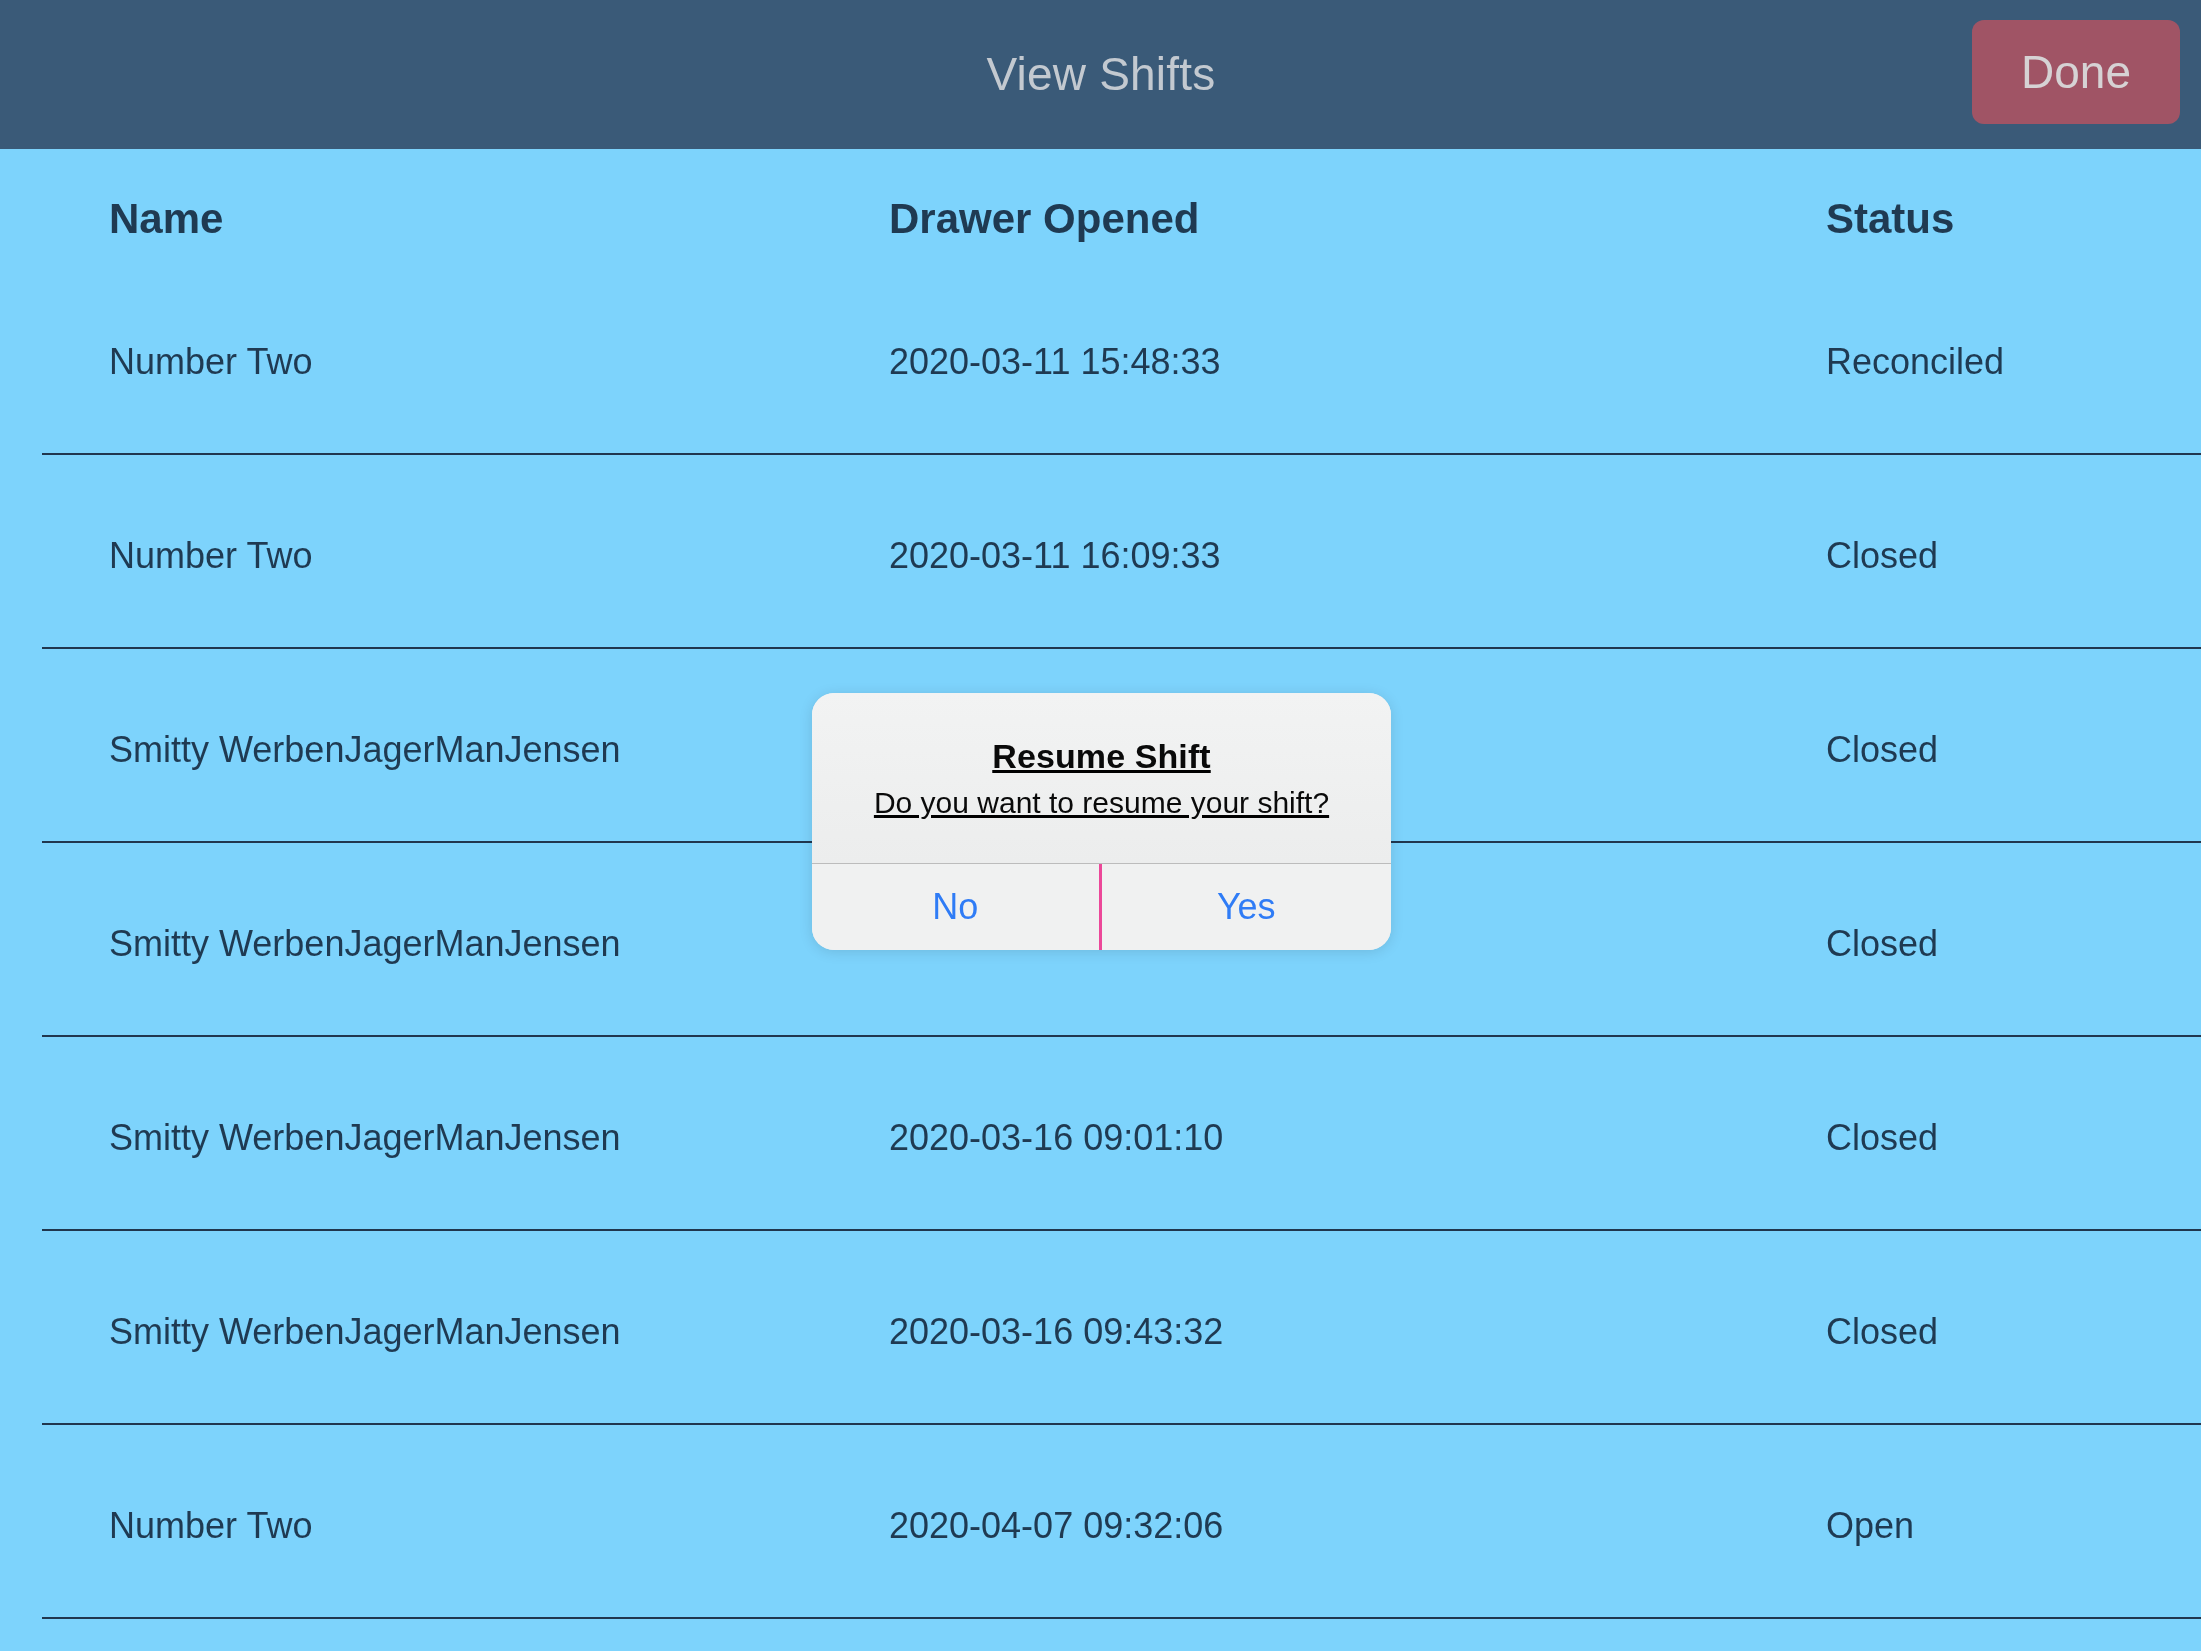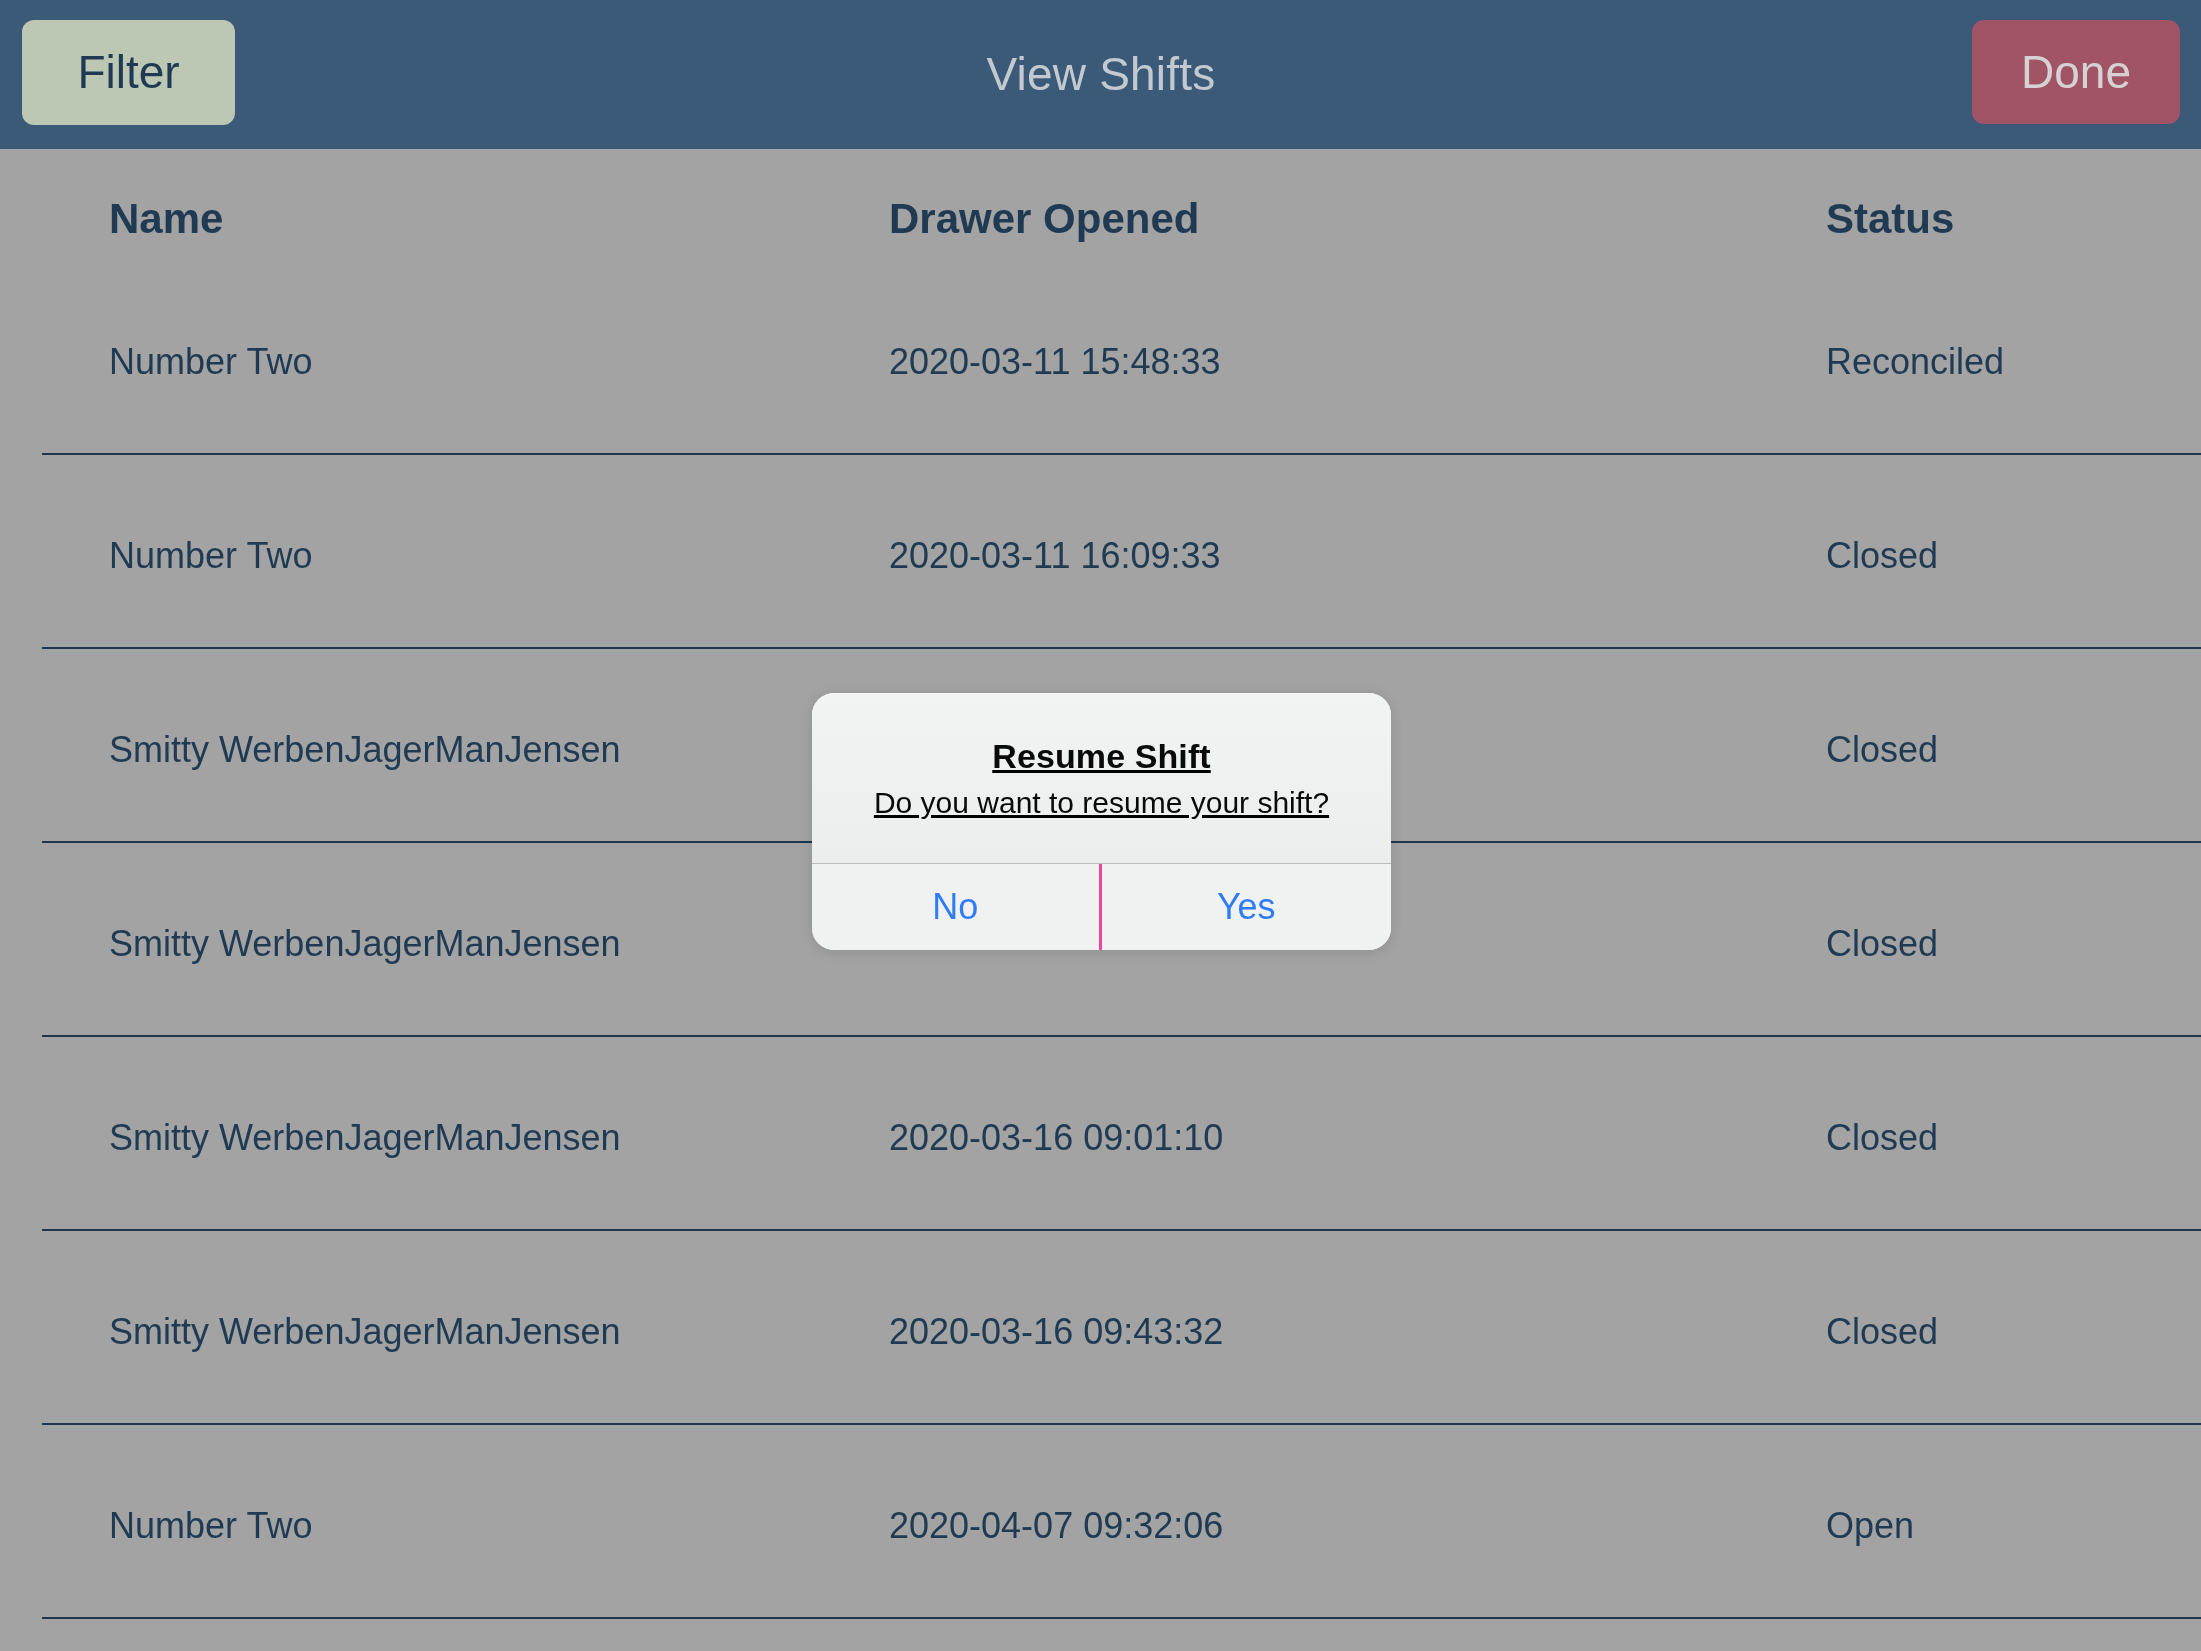--- a/index.html
+++ b/index.html
@@ -73,21 +73,21 @@
     margin-left: 40px;
   }
 
   
   #shift-table {
     position: absolute;
     left: 0;
     top: 149px;
     width: 2202px;
     height: 1503px;
-    background: #a3a3a3;
+    background: #7dd3fc;
   }
   .tbl-row {
     position: relative;
     width: 2202px;
     box-sizing: border-box;
   }
   .tbl-header-row {
     height: 112px;
   }
   .tbl-data-row {
@@ -186,21 +186,20 @@
     justify-content: center;
   }
   #alert-btn-no {
     border-right: 3px solid #ec4899;
   }
 </style>
 </head>
 <body>
 
 <div id="navbar">
-  <button id="filter-button">Filter</button>
   <div id="nav-title">View Shifts</div>
   <button id="done-button">Done</button>
 </div>
 
 <div id="shift-table">
 
   <div class="tbl-row tbl-header-row">
     <div class="cell col-name">Name</div>
     <div class="cell col-drawer">Drawer Opened</div>
     <div class="cell col-status">Status</div>

